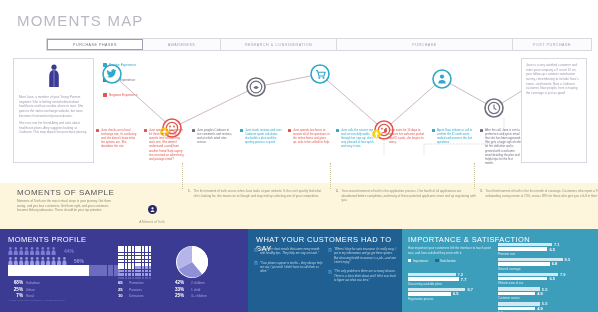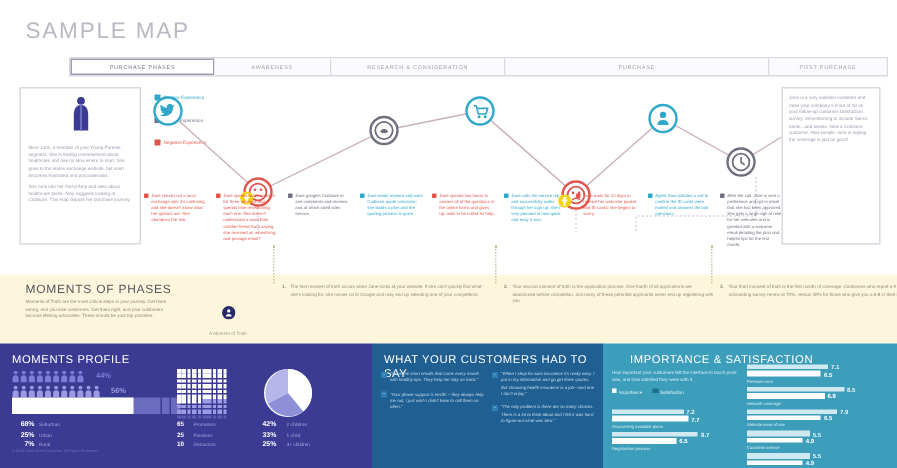--- a/index.html
+++ b/index.html
@@ -107,21 +107,21 @@
   
   .panel { position: absolute; top: 229px; height: 83px; }
   .p-profile { left: 0; width: 248px; background: #3b3b94; }
   .p-quotes  { left: 248px; width: 154px; background: #1f5f91; }
   .p-impsat  { left: 402px; width: 196px; background: #3d9ebb; }
 
   .panel h2 {
     font-size: 7.5px; color: #fff; font-weight: 400;
     letter-spacing: .4px; margin: 6px 0 0 8px;
   }
-  .p-impsat h2 { margin-left: 18px; }
+  .p-impsat h2 { margin-left: 6px; }
 
   .prof-icons { position: absolute; left: 8px; top: 18px; }
   .icon-row { display: flex; align-items: center; gap: 1px; margin-bottom: 2px; }
   .pct { font-size: 5px; font-weight: bold; color: #7d7dd6; margin-left: 3px; }
   .pct.f { color: #9b9be4; }
 
   .progress-wrap { position: absolute; left: 8px; top: 36px; width: 112px; height: 11px; }
   .bar-bg { width: 100%; height: 11px; background: #6b6bc0; position: relative; }
   .bar-fill { height: 11px; background: #fff; }
   .bar-tick { position: absolute; top: 0; width: 1px; height: 11px; background: #3b3b94; }
@@ -168,21 +168,21 @@
   .bar-line { display: flex; align-items: center; height: 3.4px; margin-bottom: 1px; }
   .bar-imp { background: #cfe9f2; height: 3.4px; }
   .bar-sat { background: #ffffff; height: 3.4px; }
   .bar-val { font-size: 4px; font-weight: bold; color: #fff; margin-left: 2px; }
   .bar-val.imp { color: #e6f4f9; }
   .bar-lbl { font-size: 2.8px; color: #d8eef6; margin-bottom: .5px; }
 </style>
 </head>
 <body>
 
-<div class="map-title">SAMPLE MAP</div>
+<div class="map-title">MOMENTS MAP</div>
 
 <div class="phase-bar">
   <div class="phase-tab lead">PURCHASE PHASES</div>
   <div class="phase-tab t-aware">AWARENESS</div>
   <div class="phase-tab t-research">RESEARCH &amp; CONSIDERATION</div>
   <div class="phase-tab t-purchase">PURCHASE</div>
   <div class="phase-tab t-post">POST PURCHASE</div>
 </div>
 
 <div class="persona">
@@ -324,21 +324,21 @@
       <span class="note-sq b-pos"></span>
       <span class="note-tx c-pos">Jane receives a confirmation text and email that she has been approved.</span>
     </div>
 </div>
 
 <div class="advocate">
   <p>Jane is a very satisfied customer and rates your company a 9 out of 10 on your follow-up customer satisfaction survey, remembering to include Sara's name...and tweets. Now a Codisure customer, Now people, hers is hoping the coverage is just as good!</p>
 </div>
 
 <div class="mot">
-  <div class="mot-h">MOMENTS OF PHASES</div>
+  <div class="mot-h">MOMENTS OF SAMPLE</div>
   <div class="mot-p">Moments of Truth are the most critical steps in your journey. Get them wrong, and you lose customers. Get them right, and your customers become lifelong advocates. These should be your top priorities.</div>
   <div class="mot-badge">
     <svg width="9" height="9" viewBox="0 0 9 9">
       <circle cx="4.5" cy="4.5" r="4.5" fill="#2a2a6a"></circle>
       <circle cx="4.5" cy="3.3" r="1.1" fill="#fff"></circle>
       <path d="M2.6 7q0-1.7 1.9-1.7T6.4 7z" fill="#fff"></path>
     </svg>
     <div class="lbl">A Moment of Truth</div>
   </div>
   <div class="mot-item mot-1">

